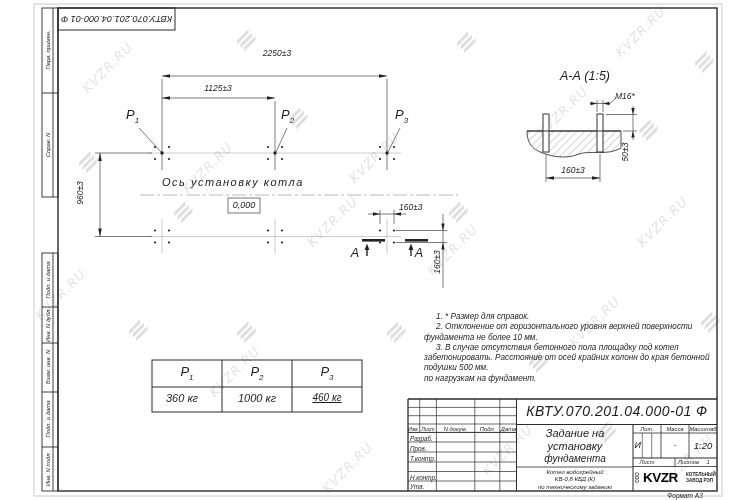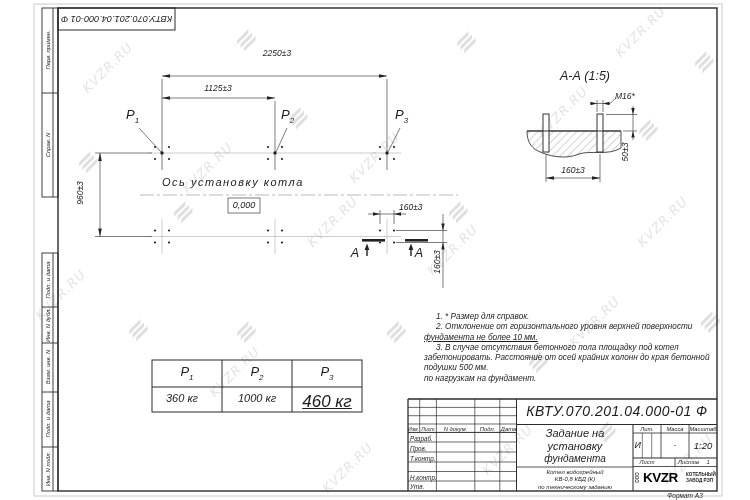--- a/index.html
+++ b/index.html
@@ -324,33 +324,33 @@
   <div class="t c" style="left:412px;top:246px;width:14px;font-size:12.5px;">А</div>
 
   <div class="t c" style="left:545px;top:69px;width:80px;font-size:12.5px;">А-А (1:5)</div>
   <div class="t dim" style="left:615px;top:91px;">М16*</div>
   <div class="t c dim rot90" style="left:604px;top:147px;width:42px;">50±3</div>
   <div class="t c dim" style="left:545px;top:165px;width:56px;">160±3</div>
 
   <div style="position:absolute;left:424px;top:312px;width:292px;z-index:3;">
     <div class="t note-line note-ind" style="position:static;">1. * Размер для справок.</div>
     <div class="t note-line note-ind" style="position:static;">2. Отклонение от горизонтального уровня верхней поверхности</div>
-    <div class="t note-line" style="position:static;text-decoration:underline;">фундамента не более 10 мм.</div>
+    <div class="t note-line" style="position:static;">фундамента не более 10 мм.</div>
     <div class="t note-line note-ind" style="position:static;">3. В случае отсутствия бетонного пола площадку под котел</div>
     <div class="t note-line" style="position:static;">забетонировать. Расстояние от осей крайних колонн до края бетонной</div>
     <div class="t note-line" style="position:static;">подушки 500 мм.</div>
     <div class="t note-line" style="position:static;">по нагрузкам на фундамент.</div>
   </div>
 
   <span class="t c plab" style="left:152px;top:364px;width:70px;"><span>P</span><sub>1</sub></span>
   <span class="t c plab" style="left:222px;top:364px;width:70px;"><span>P</span><sub>2</sub></span>
   <span class="t c plab" style="left:292px;top:364px;width:70px;"><span>P</span><sub>3</sub></span>
   <div class="t c" style="left:152px;top:392px;width:60px;font-size:11px;">360 кг</div>
   <div class="t c" style="left:222px;top:392px;width:70px;font-size:11px;">1000 кг</div>
-  <div class="t c" style="left:292px;top:392px;width:70px;font-size:17px;text-decoration:underline;">460 кг</div>
+  <div class="t c" style="left:292px;top:392px;width:70px;font-size:10px;text-decoration:underline;">460 кг</div>
 
   <div class="t c" style="left:517px;top:401px;width:200px;height:21px;line-height:21px;font-size:14px;letter-spacing:0.5px;">КВТУ.070.201.04.000-01 Ф</div>
 
   <div class="t c tb-small" style="left:406px;top:425.5px;width:15px;font-size:5.2px;">Изм.</div>
   <div class="t c tb-small" style="left:419px;top:425.5px;width:18px;font-size:5.2px;">Лист</div>
   <div class="t c tb-small" style="left:436px;top:425.5px;width:39px;">N докум.</div>
   <div class="t c tb-small" style="left:475px;top:425.5px;width:25px;">Подп.</div>
   <div class="t c tb-small" style="left:500px;top:425.5px;width:17px;">Дата</div>
 
   <div class="t tb-label" style="left:410px;top:434.5px;">Разраб.</div>

